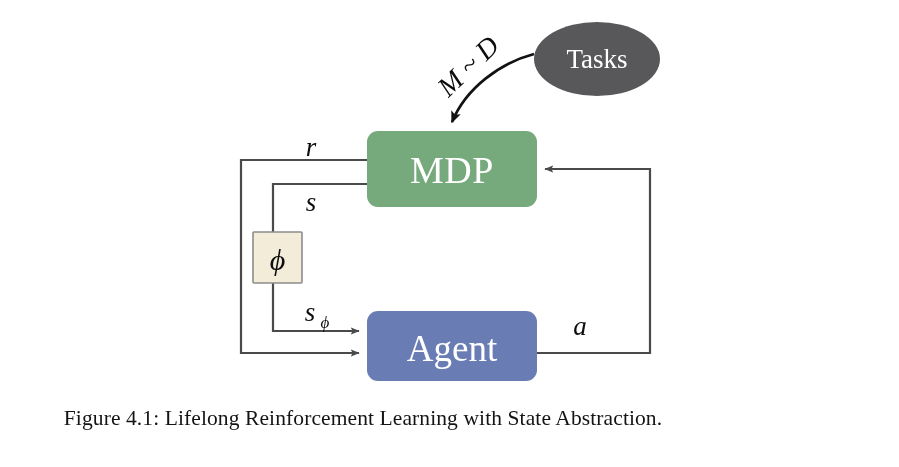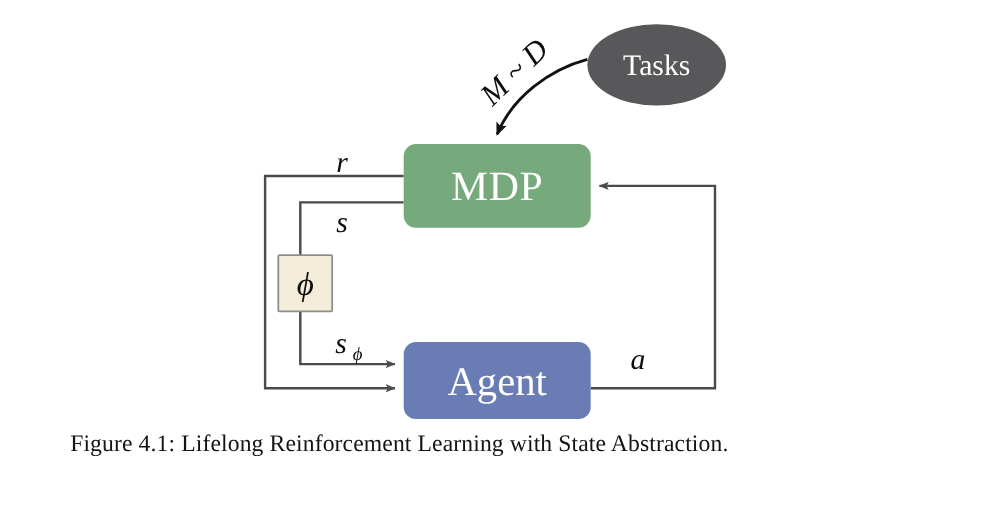--- a/index.html
+++ b/index.html
@@ -71,21 +71,21 @@
     stroke-width: 2.2;
   }
   .curve-line {
     fill: none;
     stroke: #121212;
     stroke-width: 2.6;
   }
   #caption {
     position: absolute;
     left: 0;
-    top: 391px;
+    top: 406px;
     width: 726px;
     text-align: center;
     font-family: "Liberation Serif", "DejaVu Serif", serif;
     font-size: 21.5px;
     color: #141414;
     letter-spacing: 0.1px;
     white-space: nowrap;
   }
 </style>
 </head>

